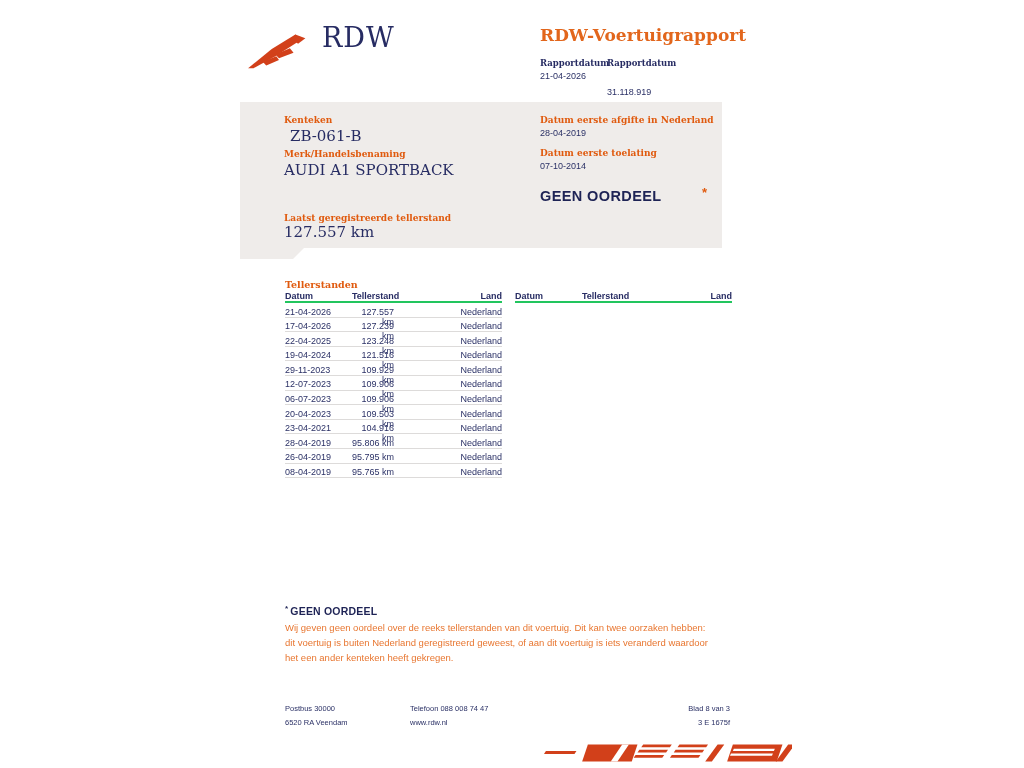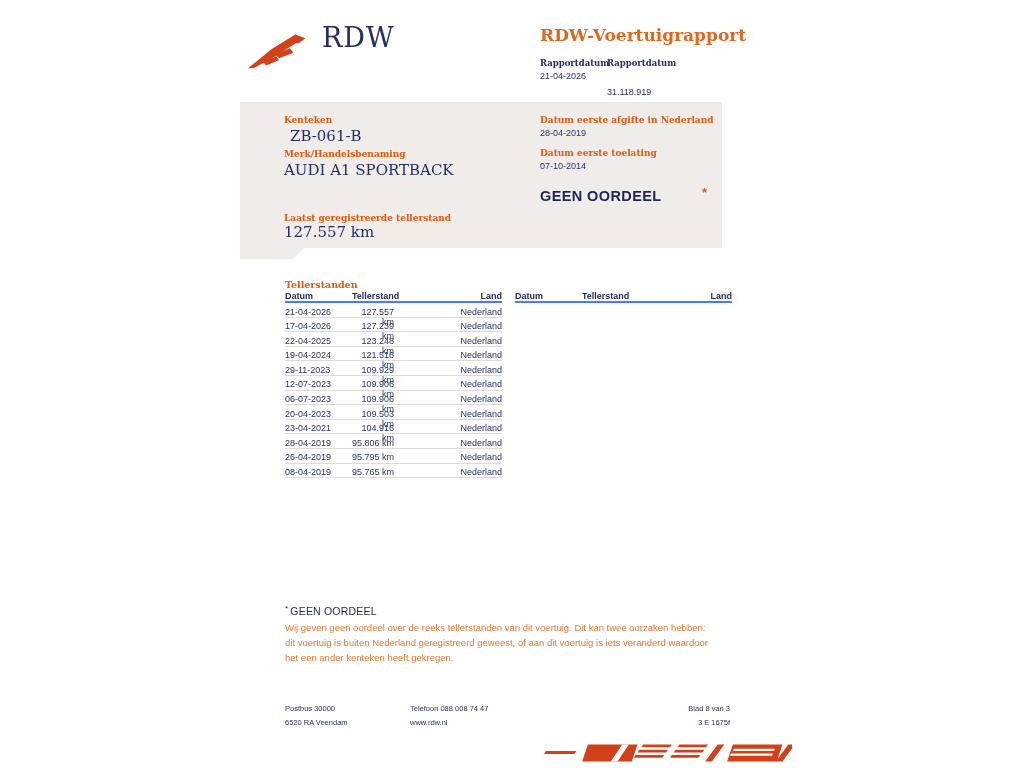--- a/index.html
+++ b/index.html
@@ -31,31 +31,31 @@
   .sum-val { position:absolute; font-size:9px; color:#2b3166; }
   .oordeel { position:absolute; left:300px; top:86px; font-size:14.5px; font-weight:800;
              letter-spacing:0.4px; color:#1e2355; }
   .oordeel-star { position:absolute; left:462px; top:83px; font-size:13px; font-weight:bold; color:#e05a0e; }
 
   
   .tbl-title { left:285px; top:279px; font-family:"DejaVu Serif", serif; font-weight:bold;
                font-size:9.5px; color:#e05a0e; }
   .mtable { position:absolute; top:291px; width:217px; }
   .mtable.left { left:285px; } .mtable.right { left:515px; }
-  .thead { position:relative; height:12px; border-bottom:2px solid #3b82f6; }
+  .thead { position:relative; height:12px; border-bottom:2px solid #22c55e; }
   .thead span { position:absolute; font-size:9px; font-weight:bold; color:#272c63; top:0; }
   .h-datum { left:0; } .h-tell { left:67px; } .h-land { right:0; }
   .trow { position:relative; height:14.6px; border-bottom:1px solid #dddbda; font-size:9px; color:#2b3166; }
   .trow span { position:absolute; top:3.5px; }
   .c-datum { left:0; }
   .c-tell { left:65px; width:44px; text-align:right; }
   .c-land { right:0;margin-left:8px; }
 
   
-  .fn-title { left:285px; top:604px; font-size:10.5px; font-weight:400; color:#1e2355; letter-spacing:0.2px;text-align:right; }
+  .fn-title { left:285px; top:604px; font-size:10.5px; font-weight:700; color:#1e2355; letter-spacing:0.2px;text-align:right; }
   .fn-mark { font-size:8px; vertical-align:4px; margin-right:2px; }
   .fn-text { left:285px; top:620px; width:424px; font-size:9.5px; line-height:15px; color:#e87630; }
 
   
   .ft { font-size:7.5px; color:#2b3166; line-height:14px; }
   .ft-col1 { left:285px; top:702px; }
   .ft-col2 { left:410px; top:702px; }
   .ft-col3 { left:630px; top:702px; width:100px; text-align:right; }
 
   .speedmark { left:544px; top:740px; width:248px; height:26px; }

